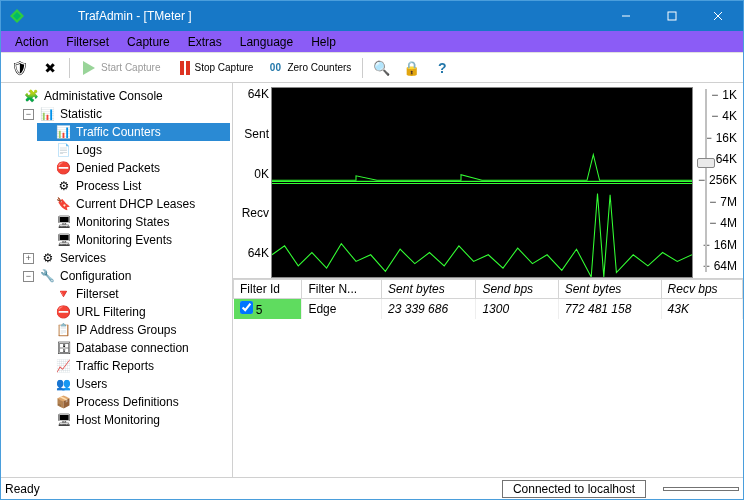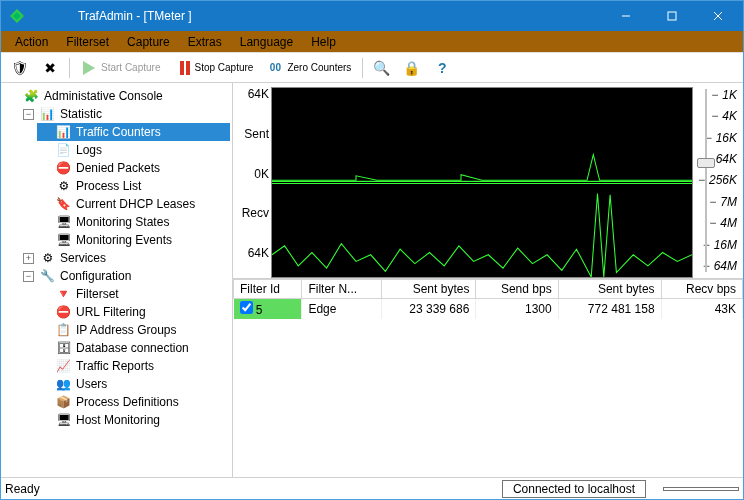--- a/index.html
+++ b/index.html
@@ -3,21 +3,21 @@
 <meta charset="utf-8">
 <style>
 * { margin: 0; padding: 0; box-sizing: border-box; font-family: "Segoe UI", Tahoma, sans-serif; font-size: 12px; }
 html, body { width: 744px; height: 500px; overflow: hidden; background: #fff; }
 .window { width: 744px; height: 500px; border: 1px solid #4a9edc; display: flex; flex-direction: column; }
 .titlebar { background: #1778c7; color: #fff; height: 30px; display: flex; align-items: center; padding: 0 2px 0 8px; gap: 47px; }
 .titlebar .app-icon { width: 16px; height: 16px; margin-right: 6px; }
 .titlebar-text { flex: 1; font-size: 12px; }
 .winbtns { display: flex; }
 .winbtn { width: 46px; height: 30px; display: flex; align-items: center; justify-content: center; color: #fff; }
-.menubar { display: flex; gap: 2px; padding: 2px 6px; background: #a16207; border-bottom: 1px solid #e0e0e0; height: 22px; align-items: center; }
+.menubar { display: flex; gap: 2px; padding: 2px 6px; background: #8b5cf6; border-bottom: 1px solid #e0e0e0; height: 22px; align-items: center; }
 .menu-item { padding: 2px 8px; }
 .toolbar { display: flex; align-items: center; padding: 2px 6px; gap: 4px; border-bottom: 1px solid #d0d0d0; height: 30px; }
 .tb-btn { display: flex; align-items: center; gap: 4px; padding: 2px 4px; border: 1px solid transparent; }
 .tb-divider { width: 1px; height: 20px; background: #ccc; margin: 0 2px; }
 .tb-label { font-size: 10px; }
 .tb-label.disabled { color: #9a9a9a; }
 .tb-icon { width: 16px; height: 16px; display: flex; align-items: center; justify-content: center; }
 .tb-icon.red-bars::before { content: ""; display:inline-block; width: 4px; height: 14px; background:#d32; box-shadow: 6px 0 0 #d32; }
 .tb-icon.green-play::before { content: ""; display:inline-block; width:0;height:0; border-top:7px solid transparent;border-bottom:7px solid transparent;border-left:12px solid #3a3; opacity:.5;}
 .tb-icon.zero::before { content:"00"; font-size:10px; color:#27a; font-weight:700;}
@@ -34,28 +34,28 @@
 .tree .ticon { width: 16px; height: 16px; display: inline-flex; align-items:center; justify-content:center; font-size: 12px; }
 .right { flex: 1; display: flex; flex-direction: column; min-width: 0; }
 .chart-wrap { display: flex; height: 196px; border-bottom: 1px solid #d0d0d0; }
 .ylabels { width: 38px; display: flex; flex-direction: column; justify-content: space-between; padding: 4px 2px 18px 0; text-align: right; font-size: 11px; }
 .ylabels .yl { display:flex; justify-content:flex-end; gap:3px; }
 .chart { flex: 1; background: #000; position: relative; margin: 4px 4px 0 0; border: 1px solid #888; }
 .chart .mid { position: absolute; left:0; right:0; top:50%; height:1px; background:#3f3; }
 .chart svg { width:100%; height:100%; display:block; }
 .timeaxis { display:flex; justify-content:space-around; font-size:11px; padding: 2px 6px 2px 44px; }
 .slider-col { width: 46px; display:flex; flex-direction:column; align-items:flex-end; padding:4px 6px 4px 0; font-size:11px; gap: 6px; position:relative; }
-.slider-col .tick { display:flex; align-items:center; justify-content:flex-end; gap:4px; width:100%; height: 16px; font-style: italic; }
+.slider-col .tick { display:flex; align-items:center; justify-content:flex-end; gap:4px; width:100%; height: 16px; }
 .slider-col .tick::before { content:"−"; color:#444; }
 .slider-track { position:absolute; left:8px; top:6px; bottom:6px; width:2px; background:#c0c0c0; }
 .slider-thumb { position:absolute; left:0px; top:75px; width:18px; height:10px; background:#eaeaea; border:1px solid #888; border-radius:2px; }
 .table-wrap { flex:1; overflow:auto; }
 table { width:100%; border-collapse: collapse; }
 th { background:#fff; border:1px solid #d4d4d4; padding:2px 6px; text-align:left; font-weight:400; font-size:12px; }
-th.right-align, td.right-align { text-align:right; }
+th.right-align, td.right-align { text-align:left;font-style:italic; }
 td { padding:2px 6px; border-right:1px solid #eee; font-size:12px; }
 tr.row0 td.fid { background:#5fdc5f; }
 .statusbar { height:22px; border-top:1px solid #d0d0d0; display:flex; align-items:center; padding:4px 4px; font-size:12px; }
 .statusbar .spacer { flex:1; }
 .statusbar .cell { border:1px solid #737373; padding:1px 10px; margin-left:17px; }
 .statusbar .cell.empty { width:76px; }
 </style>
 </head>
 <body>
 

